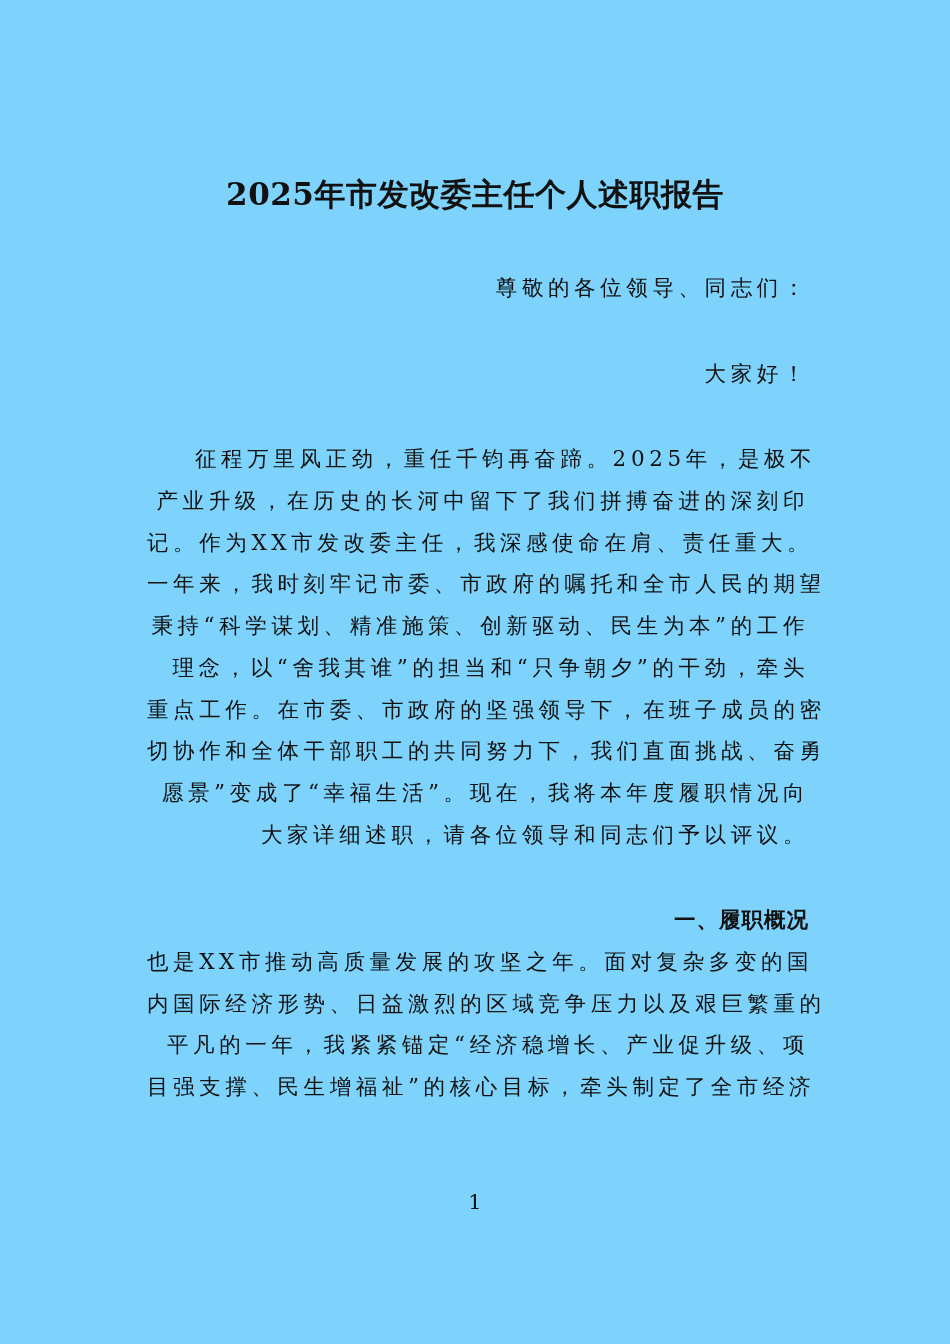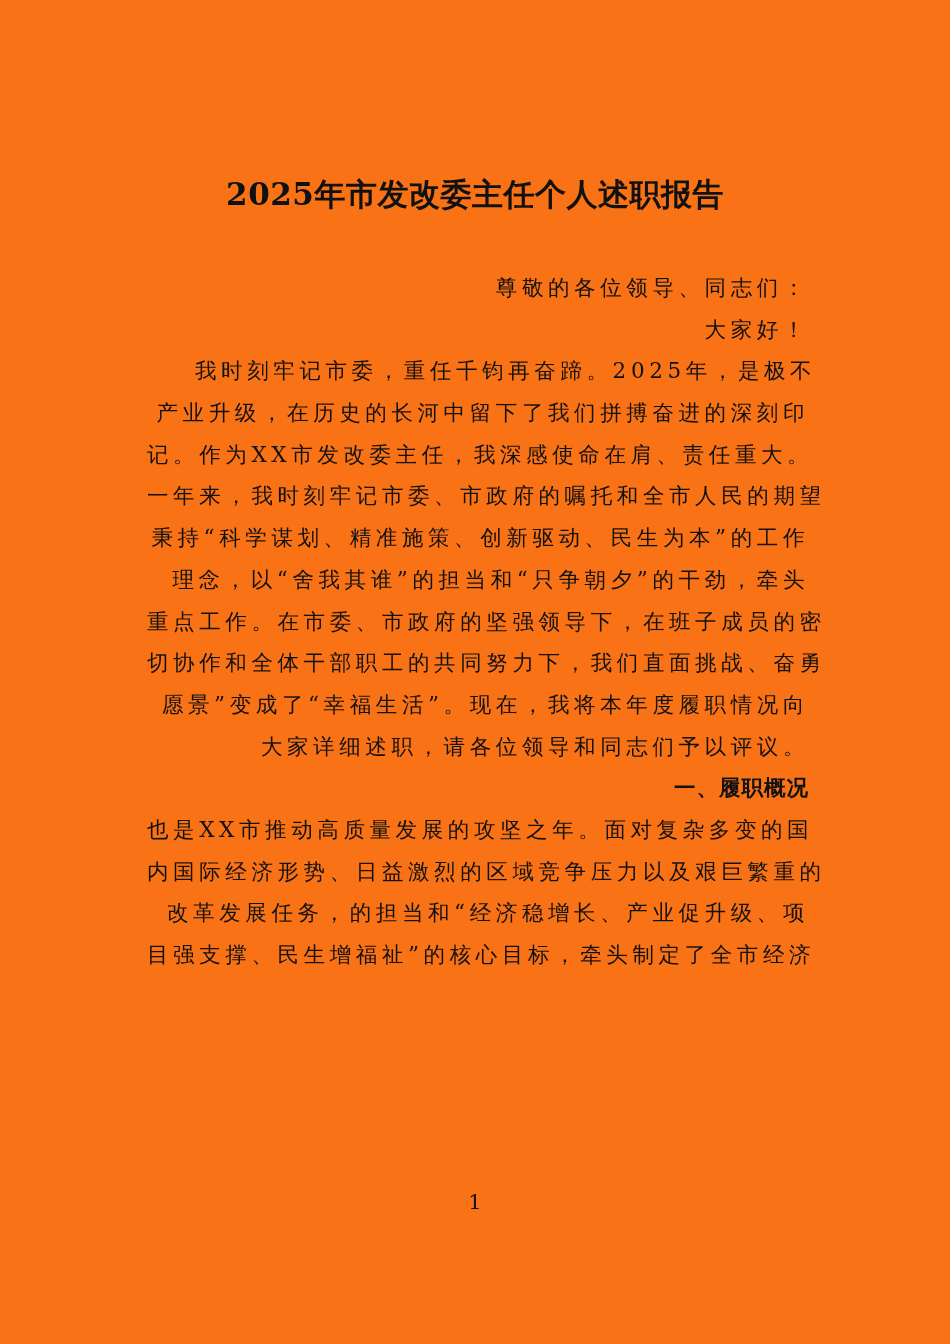--- a/index.html
+++ b/index.html
@@ -1,45 +1,45 @@
 <!DOCTYPE html>
 <html><head>
 <meta charset="utf-8">
 <style>
   html, body { margin: 0; padding: 0; background: #ffffff; }
   body { width: 950px; height: 1344px; position: relative; overflow: hidden;
          font-family: "DejaVu Serif", "Liberation Serif", serif; color: #111; }
-  .page { position: absolute; left: 0; top: 0; width: 950px; height: 1344px; background: #f97316; }
+  .page { position: absolute; left: 0; top: 0; width: 950px; height: 1344px; background: #7dd3fc; }
   .title { position: absolute; left: 0; top: 168px; width: 950px; text-align: center;
            font-size: 31px; font-weight: bold; letter-spacing: 0.5px; line-height: 52px; }
   .body { position: absolute; left: 147px; top: 267px; width: 662px; }
   .line { height: 41.7px; line-height: 41.7px; font-size: 21.5px; white-space: nowrap;
           letter-spacing: 4.6px; overflow: visible; text-align: right; }
-  .indent { padding-left: 48px; }
+  .indent { padding-left: 48px; margin-top: 44px; }
   .heading { font-family: "DejaVu Sans", "Liberation Sans", sans-serif; font-weight: bold; letter-spacing: 1px; }
   .page-num { position: absolute; left: 0; width: 950px; top: 1190px; text-align: center; font-size: 21px; }
 </style>
 </head>
 <body>
 
 <div class="page">
   <div class="title">2025年市发改委主任个人述职报告</div>
   <div class="body" id="body">
       <div class="line">尊敬的各位领导、同志们：</div>
       <div class="line indent">大家好！</div>
-      <div class="line indent">我时刻牢记市委，重任千钧再奋蹄。2025年，是极不</div>
+      <div class="line indent">征程万里风正劲，重任千钧再奋蹄。2025年，是极不</div>
       <div class="line">产业升级，在历史的长河中留下了我们拼搏奋进的深刻印</div>
       <div class="line">记。作为XX市发改委主任，我深感使命在肩、责任重大。</div>
       <div class="line">一年来，我时刻牢记市委、市政府的嘱托和全市人民的期望</div>
       <div class="line">秉持“科学谋划、精准施策、创新驱动、民生为本”的工作</div>
       <div class="line">理念，以“舍我其谁”的担当和“只争朝夕”的干劲，牵头</div>
       <div class="line">重点工作。在市委、市政府的坚强领导下，在班子成员的密</div>
       <div class="line">切协作和全体干部职工的共同努力下，我们直面挑战、奋勇</div>
       <div class="line">愿景”变成了“幸福生活”。现在，我将本年度履职情况向</div>
       <div class="line">大家详细述职，请各位领导和同志们予以评议。</div>
       <div class="line indent heading">一、履职概况</div>
       <div class="line">也是XX市推动高质量发展的攻坚之年。面对复杂多变的国</div>
       <div class="line">内国际经济形势、日益激烈的区域竞争压力以及艰巨繁重的</div>
-      <div class="line">改革发展任务，的担当和“经济稳增长、产业促升级、项</div>
+      <div class="line">平凡的一年，我紧紧锚定“经济稳增长、产业促升级、项</div>
       <div class="line">目强支撑、民生增福祉”的核心目标，牵头制定了全市经济</div>
     </div>
   <div class="page-num">1</div>
 </div>
 
 </body></html>

